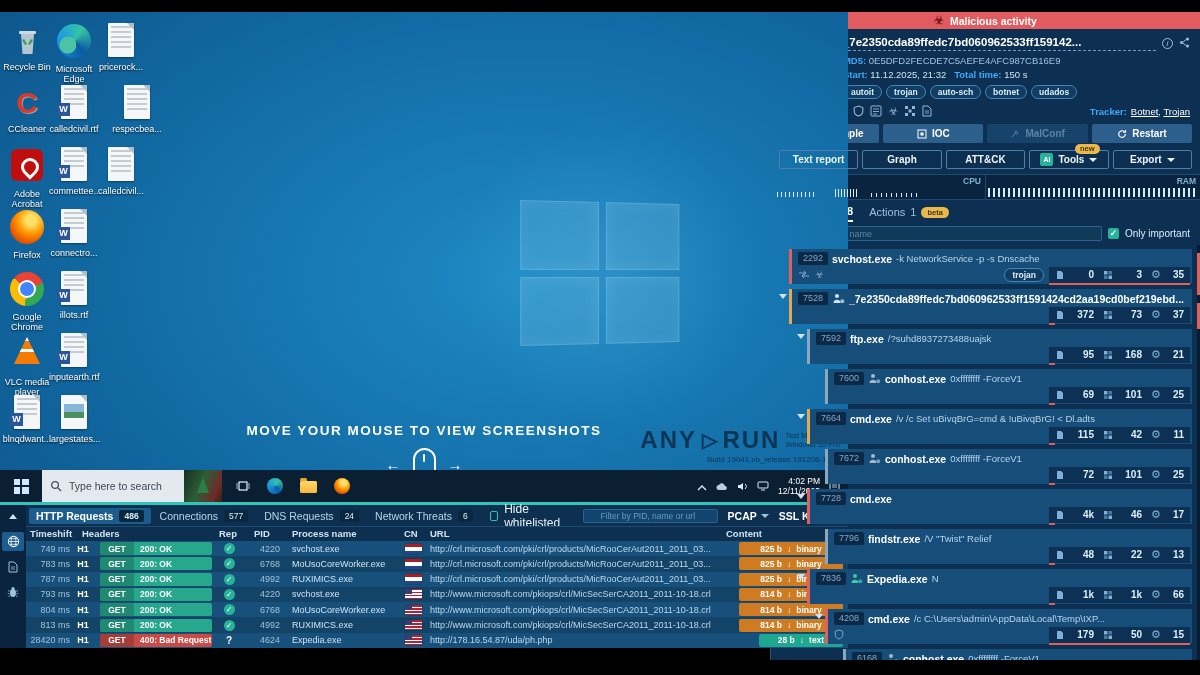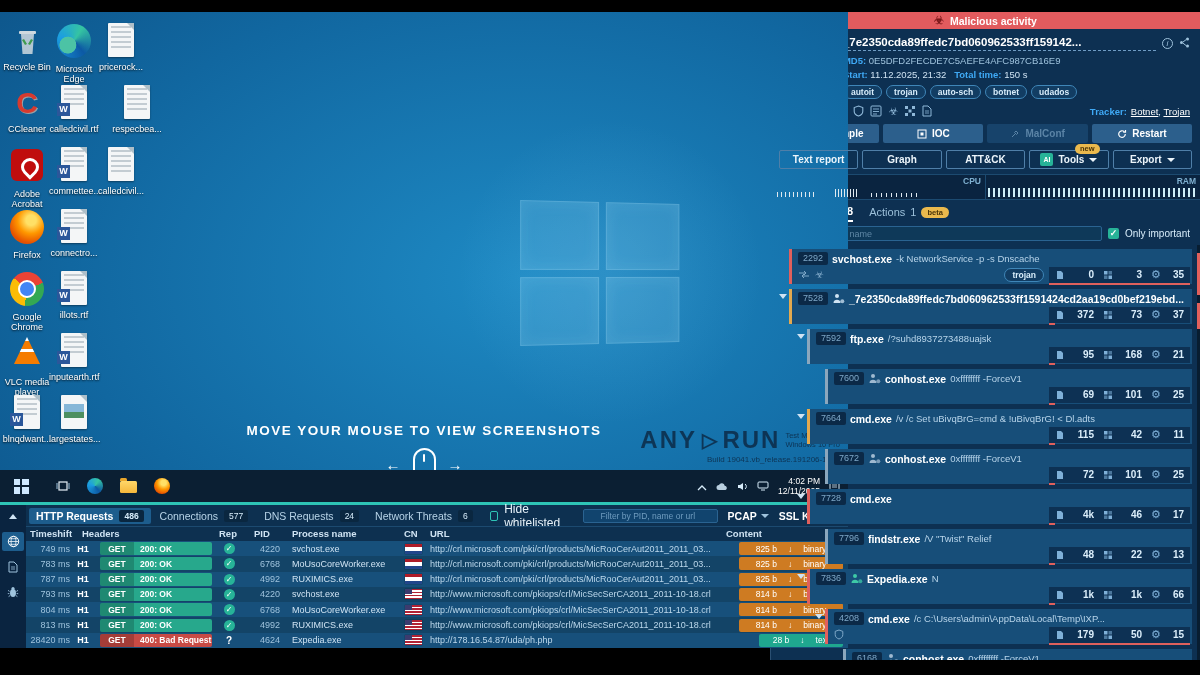--- a/index.html
+++ b/index.html
@@ -112,21 +112,21 @@
   .rep-q { color:#fff; font-weight:bold; font-size:10px; }
   .c-pid { width:38px; text-align:right; color:#9fc3dd; }
   .c-pname { width:116px; padding-left:12px; color:#cfe3f3; overflow:hidden; white-space:nowrap; }
   .c-cn { width:34px; display:flex; justify-content:center; }
   .flag { width:17px; height:10px; box-shadow:0 0 1px rgba(0,0,0,.6); }
   .flag-nl { background:linear-gradient(#ae1c28 0 33%, #fff 33% 66%, #21468b 66%); }
   .flag-us { background:repeating-linear-gradient(#b22234 0 1.5px, #fff 1.5px 3px); position:relative; }
   .flag-us::after { content:""; position:absolute; left:0; top:0; width:7px; height:5px; background:#3c3b6e; }
   .c-url { flex:1; color:#bcd8ec; overflow:hidden; white-space:nowrap; text-overflow:ellipsis; padding-right:6px; }
   .c-content { width:122px; display:flex; justify-content:flex-end; padding-right:5px; }
-  .cbadge { height:13px; border-radius:2px; display:flex; align-items:center; justify-content:center; gap:11px; color:#fff; font-size:8.5px; font-weight:normal; }
+  .cbadge { height:13px; border-radius:2px; display:flex; align-items:center; justify-content:center; gap:5px; color:#fff; font-size:8.5px; font-weight:bold; }
   .cb-binary { background:#ce7b22; width:104px; }
   .cb-text { background:#1fa78f; width:84px; }
 
   
   .ap-banner { height:17px; background:#e25b5e; display:flex; align-items:center; justify-content:center; gap:6px; color:#fff; font-weight:bold; font-size:10.5px; flex:none; }
   .bio { color:#7a1619; font-size:11px; line-height:11px; }
   .ap-head { display:flex; gap:8px; padding:5px 10px 3px 8px; flex:none; }
   .ap-os { width:56px; text-align:center; flex:none; }
   .ap-winlogo { width:36px; height:31px; margin:2px auto 4px; display:grid; grid-template-columns:1fr 1fr; grid-template-rows:1fr 1fr; gap:2px; }
   .ap-winlogo div { background:#3596d4; }
@@ -338,20 +338,28 @@
 
       <div class="taskbar">
         <div class="tb-start">
             <span class="wgrid">
               <div></div>
               <div></div>
               <div></div>
               <div></div>
             </span>
           </div>
+        <div class="tb-search">
+          <svg width="12" height="12">
+              <circle cx="5" cy="5" r="3.4" fill="none" stroke="#41525f" stroke-width="1.3"></circle>
+              <path d="M8 8l3 3" stroke="#41525f" stroke-width="1.3"></path>
+            </svg>
+          <input placeholder="Type here to search" style="">
+          <span class="tb-search-img"></span>
+        </div>
         <div class="tb-icons">
           <span class="tb-ic">
               <svg width="14" height="12">
                 <rect x="3" y="2" width="8" height="8" fill="none" stroke="#e8f2fa" stroke-width="1.2"></rect>
                 <path d="M1 3v6M13 3v6" stroke="#9fc3dd" stroke-width="1"></path>
               </svg>
             </span>
           <span class="tb-ic mini-edge"></span>
           <span class="tb-ic mini-folder"></span>
           <span class="tb-ic mini-ffx"></span>

